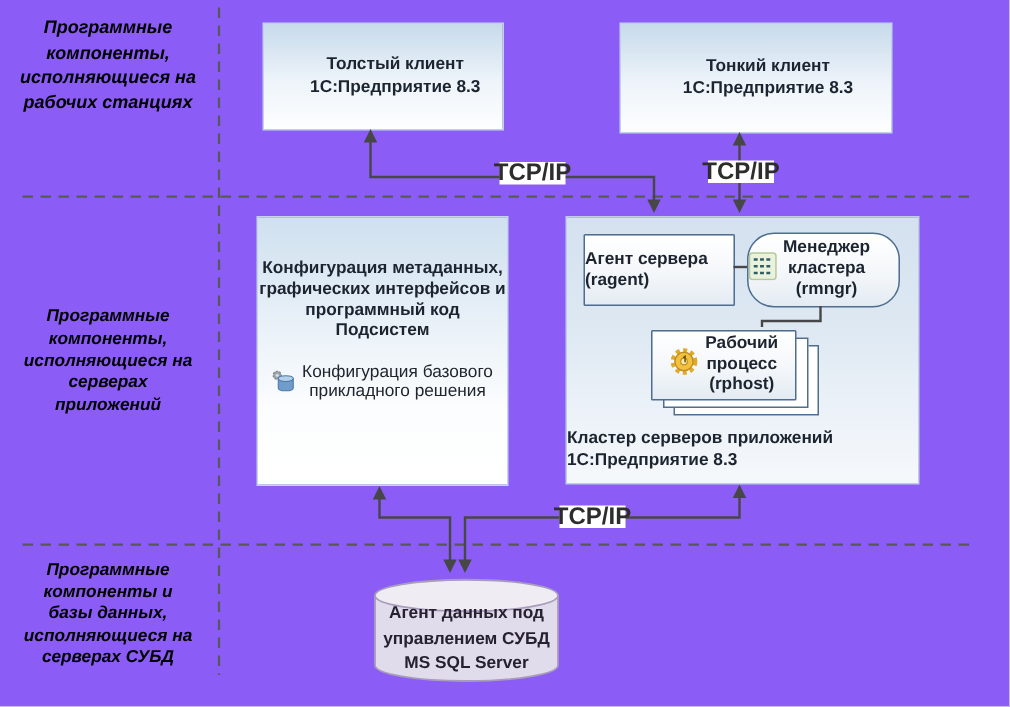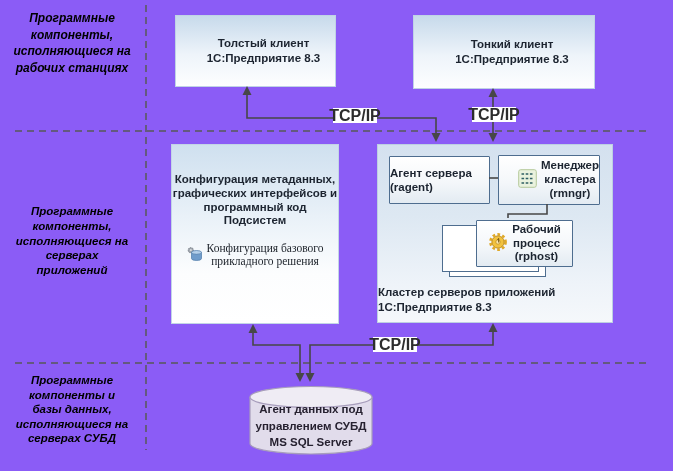--- a/index.html
+++ b/index.html
@@ -27,39 +27,39 @@
   }
   .thick{left:175px;top:15px;width:143px;height:70px;}
   .thin{left:413px;top:15px;width:164px;height:72px;}
   .config-box{
     position:absolute;left:171px;top:144px;width:166px;height:178px;z-index:2;
     border:1px solid #c3d5e6;
     background:linear-gradient(180deg,#cfe0ef 0%,#e9f1f8 40%,#fcfdfe 72%,#ffffff 100%);
   }
   .config-title{margin-top:28px;text-align:center;font-weight:bold;font-size:11.5px;line-height:13.8px;}
   .config-title .serif{font-family:"Liberation Serif",serif;font-size:12.5px;letter-spacing:0.3px;}
-  .config-sub{margin-top:14px;display:flex;align-items:center;justify-content:center;gap:5px;padding:0 4px;font-family:Liberation Serif, serif;}
+  .config-sub{margin-top:14px;display:flex;align-items:center;justify-content:center;gap:5px;padding:0 4px;}
   .config-sub .txt{font-size:11.5px;line-height:13px;text-align:center;color:#20262e;}
   .cluster-box{
     position:absolute;left:377px;top:144px;width:234px;height:177px;z-index:2;
     border:1px solid #bdd0e2;
     background:linear-gradient(180deg,#d4e1ef 0%,#dde8f2 40%,#eef3f9 78%,#f5f8fb 100%);
   }
   .inner-box{
     position:absolute;border:1.5px solid #4e6d8f;border-radius:1px;
     background:linear-gradient(180deg,#ffffff 0%,#f4f7fa 55%,#e3ebf2 100%);
     font-weight:bold;font-size:11.5px;line-height:14.5px;text-align:center;
   }
   .ragent{left:11px;top:11px;width:99px;height:46px;display:flex;flex-direction:column;align-items:flex-start;justify-content:center;}
-  .rmngr{left:120px;top:10px;width:100px;height:48px;display:flex;align-items:center;justify-content:flex-end;gap:4px;}
+  .rmngr{left:120px;top:10px;width:100px;height:48px;display:flex;align-items:center;justify-content:flex-start;gap:4px;border-radius:18px;}
   .rmngr .lines{line-height:13.8px;}
   .stack-back{position:absolute;width:95px;height:45px;border:1.5px solid #4e6d8f;background:#fff;}
   .sb1{left:64px;top:80px;}
   .sb2{left:71px;top:85px;}
-  .rphost{left:56px;top:75px;width:95px;height:45px;display:flex;align-items:center;justify-content:center;gap:4px;z-index:3;margin-left:42px;}
+  .rphost{left:56px;top:75px;width:95px;height:45px;display:flex;align-items:center;justify-content:center;gap:4px;z-index:3;}
   .rphost .lines{line-height:13.5px;}
   .cluster-caption{position:absolute;left:0;top:140px;width:100%;text-align:left;
     font-weight:bold;font-size:11.5px;line-height:15px;}
   
   .db{position:absolute;left:249px;top:385px;width:124px;height:70px;z-index:2;}
   .db-text{position:absolute;left:0;top:16px;width:100%;text-align:center;
     font-weight:bold;font-size:11.5px;line-height:16.5px;color:#262130;}
   
   .tcpip{position:absolute;z-index:7;width:44px;height:15px;background:#fff;
     display:flex;align-items:center;justify-content:center;

